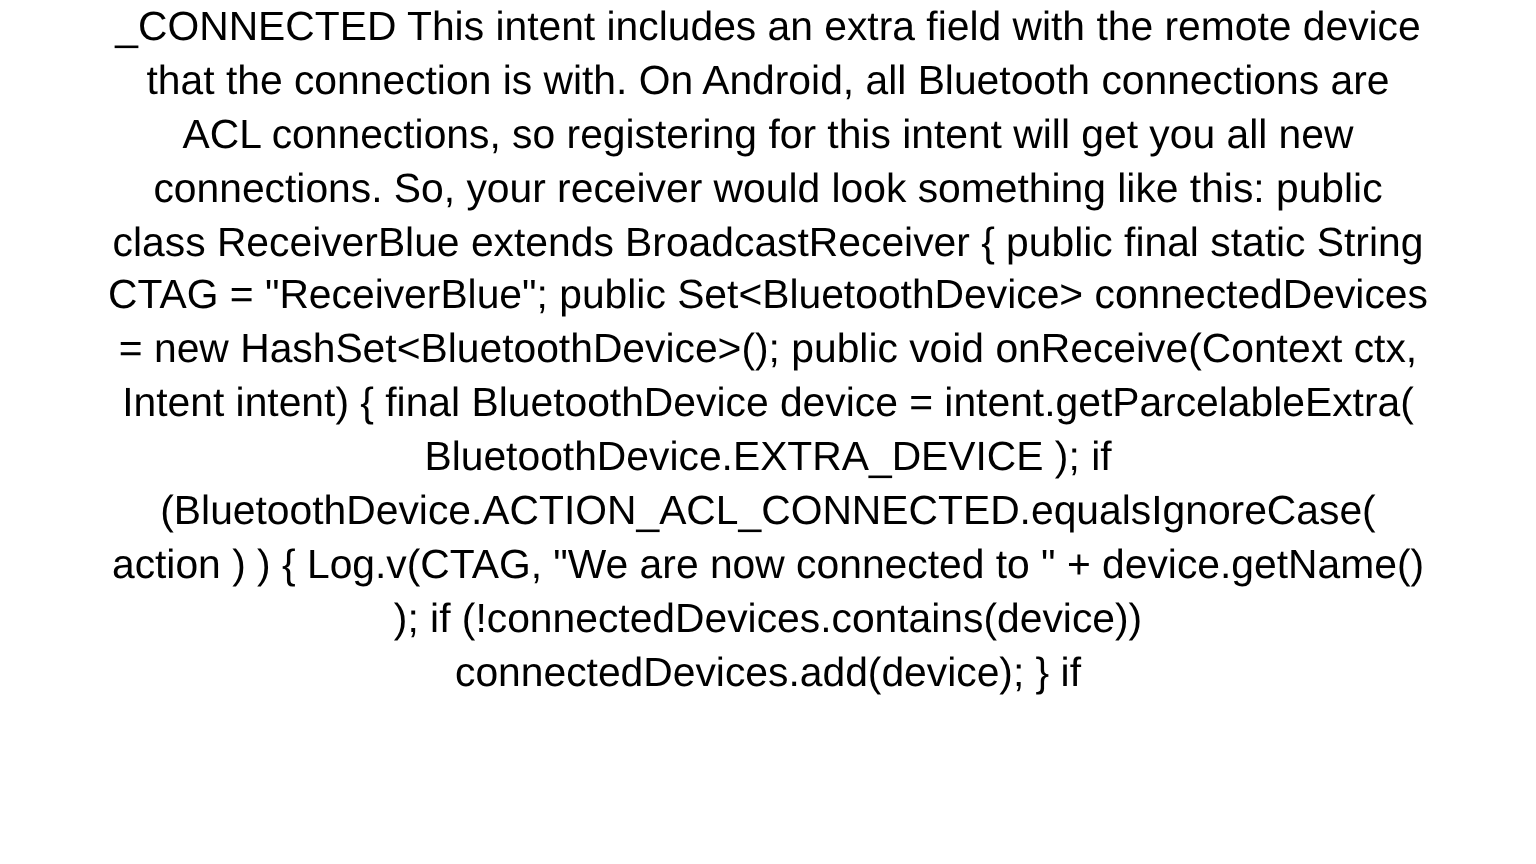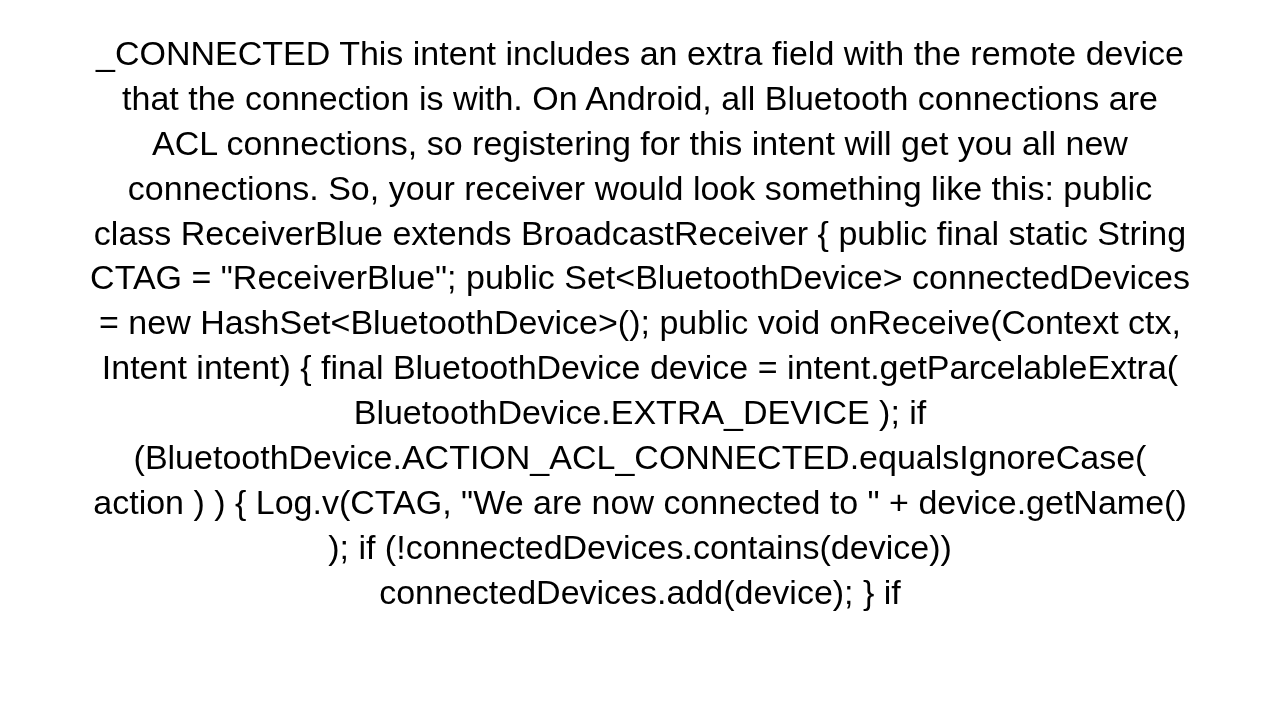--- a/index.html
+++ b/index.html
@@ -19,21 +19,20 @@
     }
     .content {
       width: 1180px;
       padding: 0 40px;
       text-align: center;
       font-size: 34px;
       line-height: 1.32;
       color: #000000;
       font-weight: 400;
       letter-spacing: 0px;
-      margin-top: 31px;
     }
   </style>
 </head>
 <body>
 
 <div class="content">
   <span>_CONNECTED This intent includes an extra field with the remote device that the connection is with. On Android, all Bluetooth connections are ACL connections, so registering for this intent will get you all new connections. So, your receiver would look something like this: public class ReceiverBlue extends BroadcastReceiver {   public final static String CTAG = "ReceiverBlue";   public Set&lt;BluetoothDevice&gt; connectedDevices = new HashSet&lt;BluetoothDevice&gt;();    public void onReceive(Context ctx, Intent intent) {      final BluetoothDevice device = intent.getParcelableExtra( BluetoothDevice.EXTRA_DEVICE );      if (BluetoothDevice.ACTION_ACL_CONNECTED.equalsIgnoreCase( action ) )   {       Log.v(CTAG, "We are now connected to " + device.getName() );       if (!connectedDevices.contains(device))         connectedDevices.add(device);     }      if</span>
 </div>
 
 </body></html>

